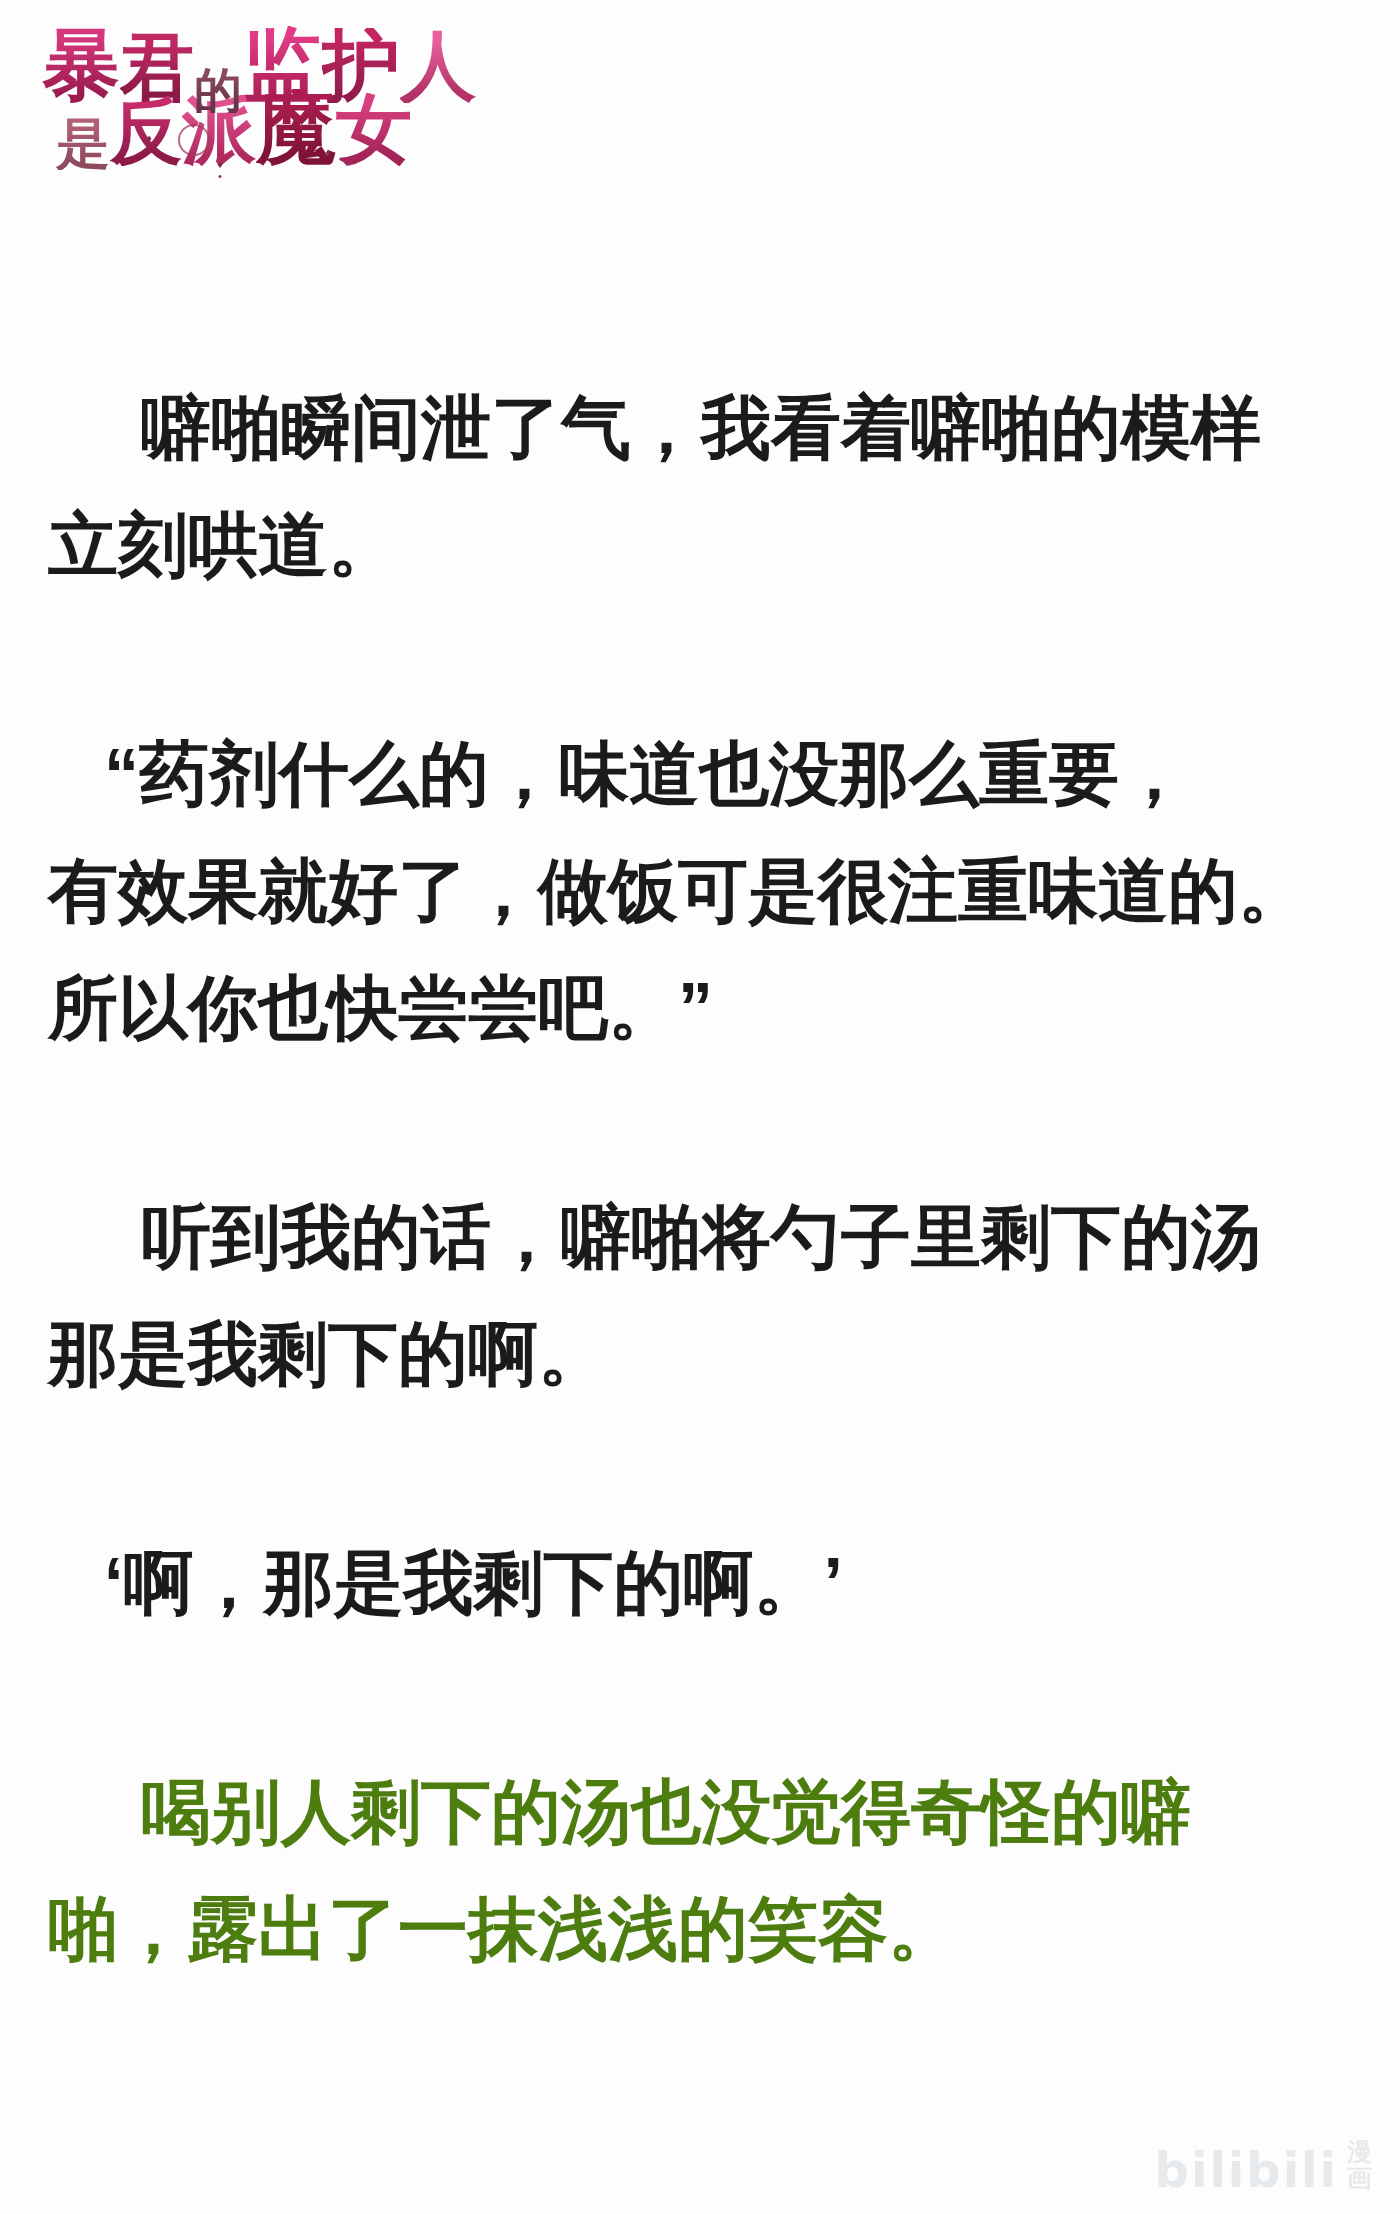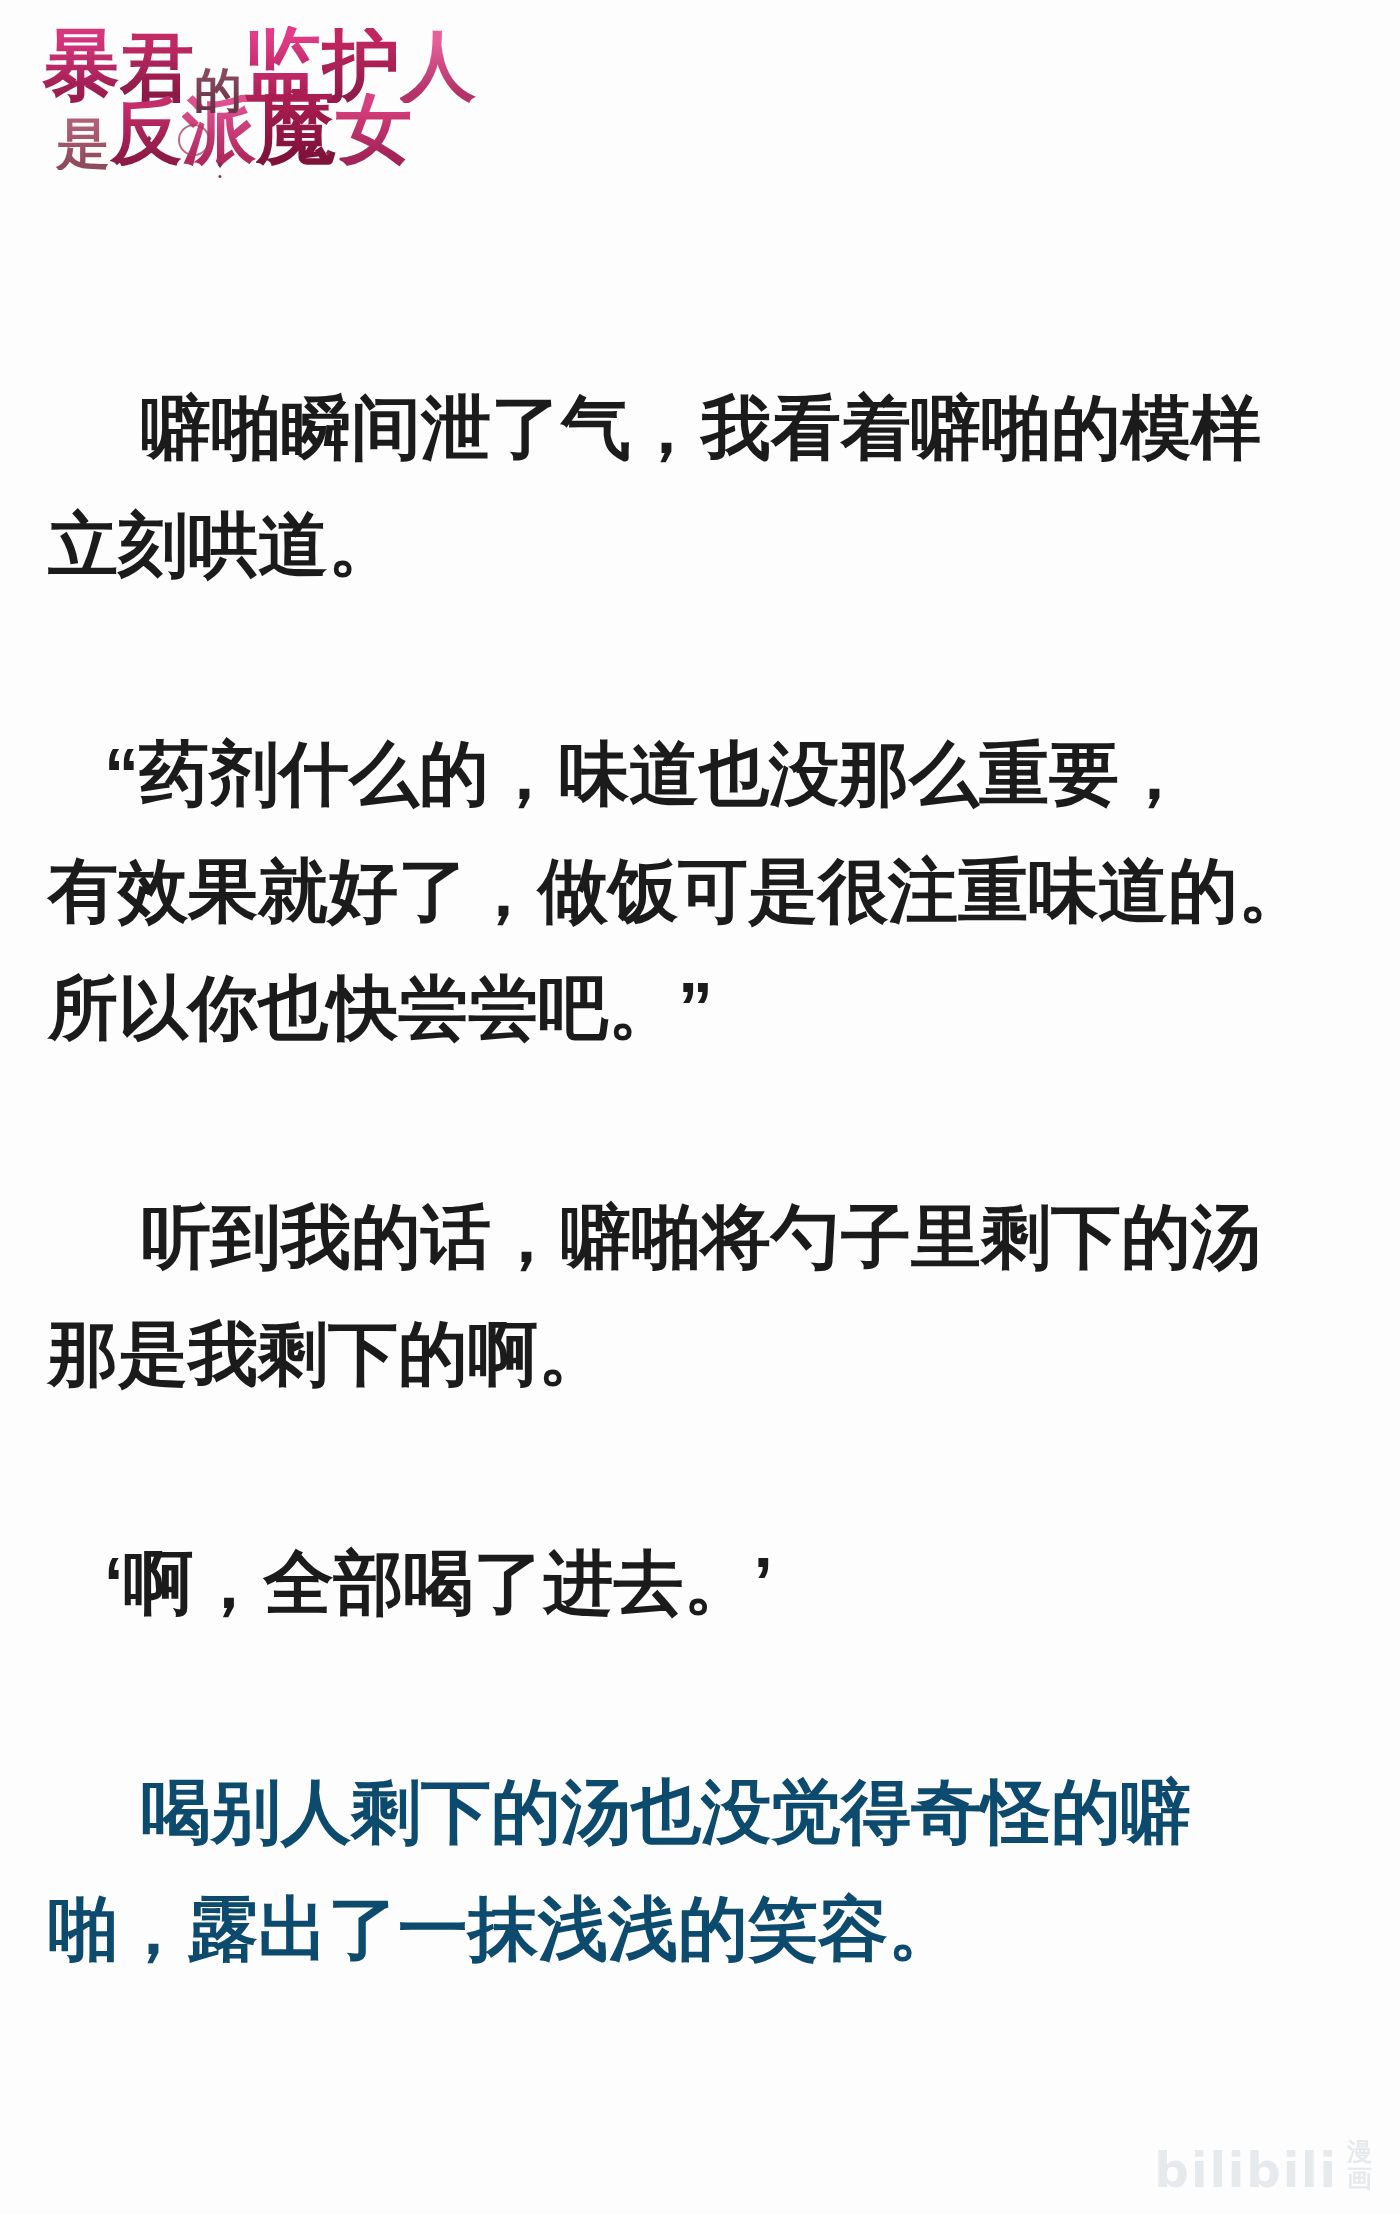--- a/index.html
+++ b/index.html
@@ -101,21 +101,21 @@
 <div class="flourish-dangle dangle-c">♦</div>
 
 <div class="text">
     <p class="para" style="color: rgb(27, 27, 27);">噼啪瞬间泄了气，我看着噼啪的模样
 立刻哄道。</p>
     <p class="para quoted" style="color: rgb(27, 27, 27);">“药剂什么的，味道也没那么重要，
 有效果就好了，做饭可是很注重味道的。
 所以你也快尝尝吧。”</p>
     <p class="para" style="color: rgb(27, 27, 27);">听到我的话，噼啪将勺子里剩下的汤
 那是我剩下的啊。</p>
-    <p class="para quoted" style="color: rgb(27, 27, 27);">‘啊，全部喝了进去。’</p>
-    <p class="para" style="color: #0c4a6e;">喝别人剩下的汤也没觉得奇怪的噼
+    <p class="para quoted" style="color: rgb(27, 27, 27);">‘啊，那是我剩下的啊。’</p>
+    <p class="para" style="color: #4d7c0f;">喝别人剩下的汤也没觉得奇怪的噼
 啪，露出了一抹浅浅的笑容。</p>
   </div>
 
 <div class="watermark">
   <span class="wm-brand">bilibili</span>
   <span class="wm-label">漫画</span>
 </div>
 
 </body></html>

